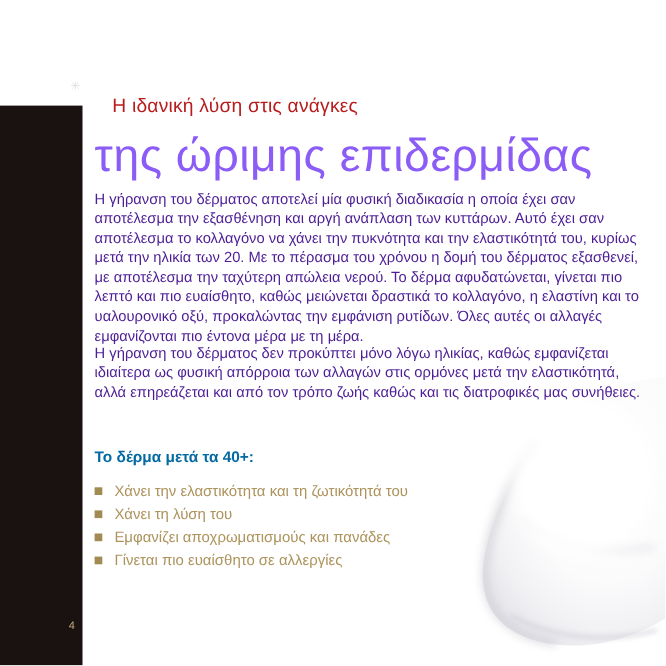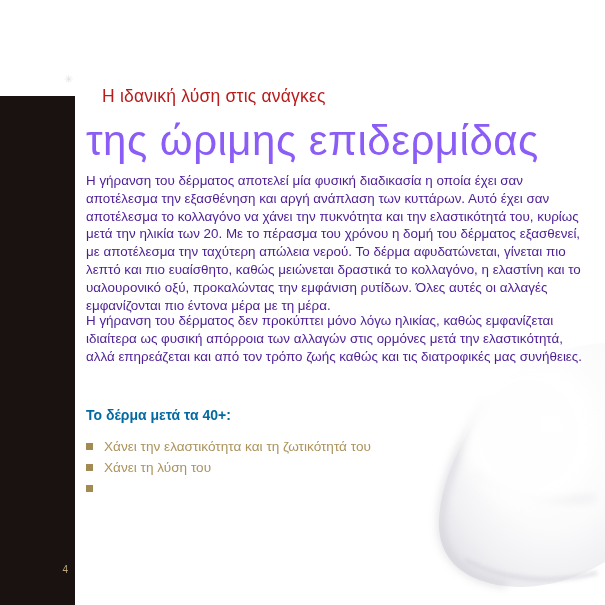--- a/index.html
+++ b/index.html
@@ -130,17 +130,22 @@
       <li class="bullet-item">
         <span class="sq"></span>
         <span class="bl">Χάνει την ελαστικότητα και τη ζωτικότητά του</span>
       </li>
       <li class="bullet-item">
         <span class="sq"></span>
         <span class="bl">Χάνει τη λύση του</span>
       </li>
       <li class="bullet-item">
         <span class="sq"></span>
+        <span class="bl">Εμφανίζει αποχρωματισμούς και πανάδες</span>
+      </li>
+      <li class="bullet-item">
+        <span class="sq"></span>
+        <span class="bl">Γίνεται πιο ευαίσθητο σε αλλεργίες</span>
       </li>
     </ul>
 
   </main>
 </div>
 
 </body></html>

